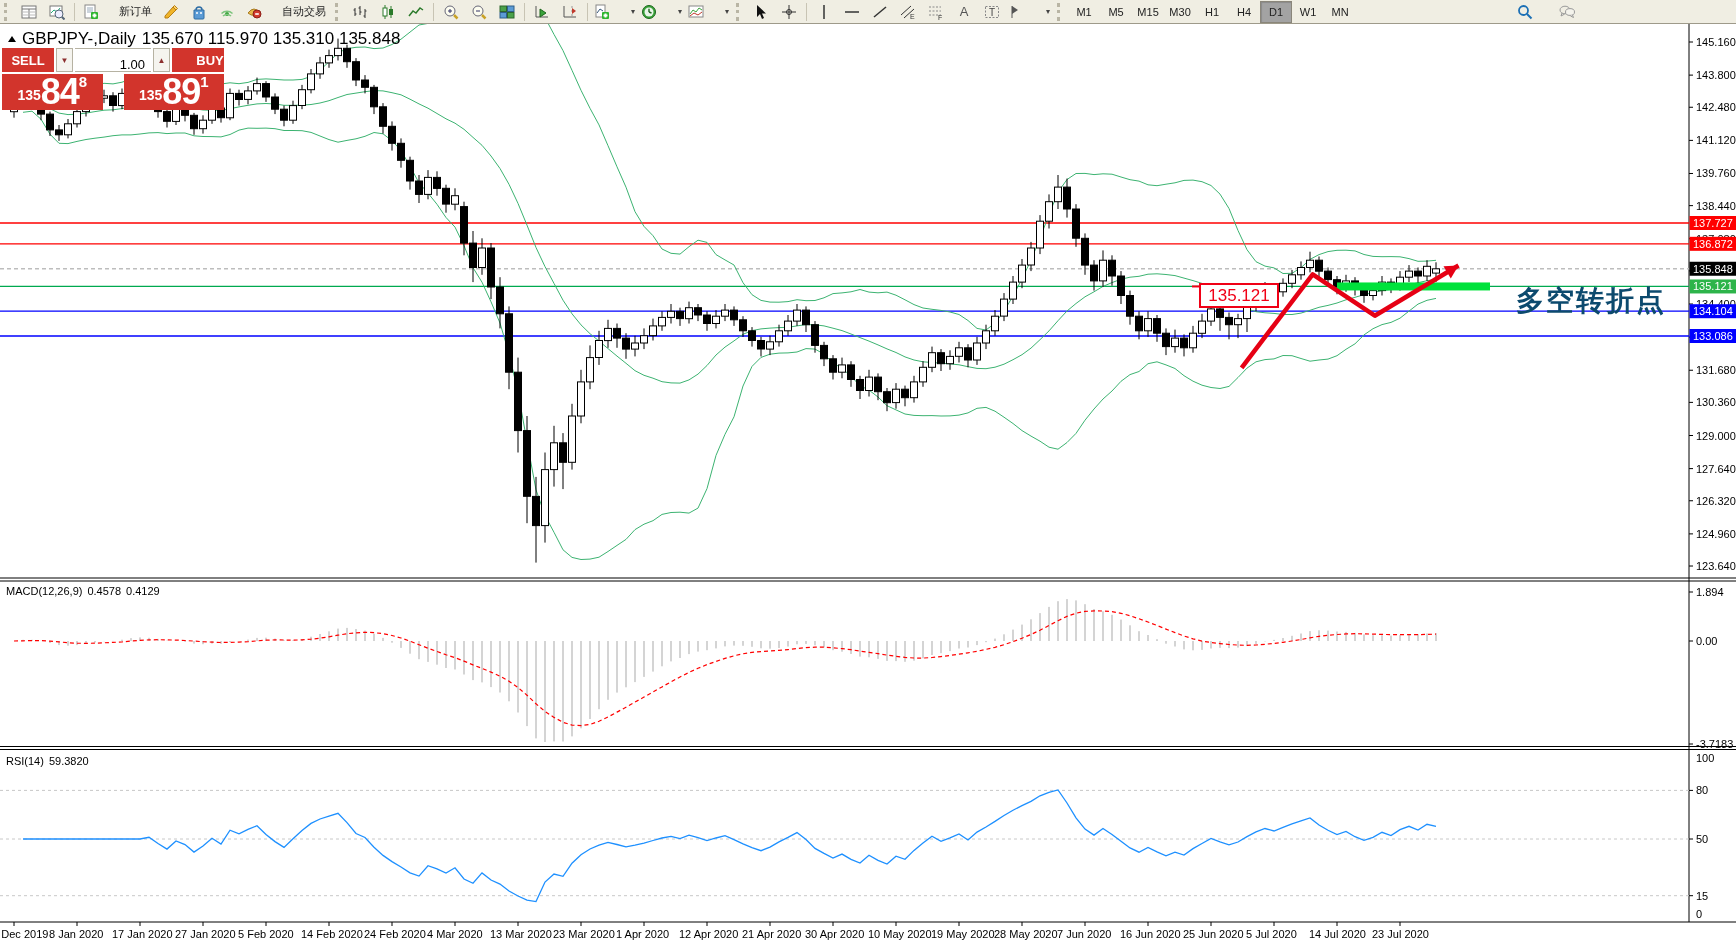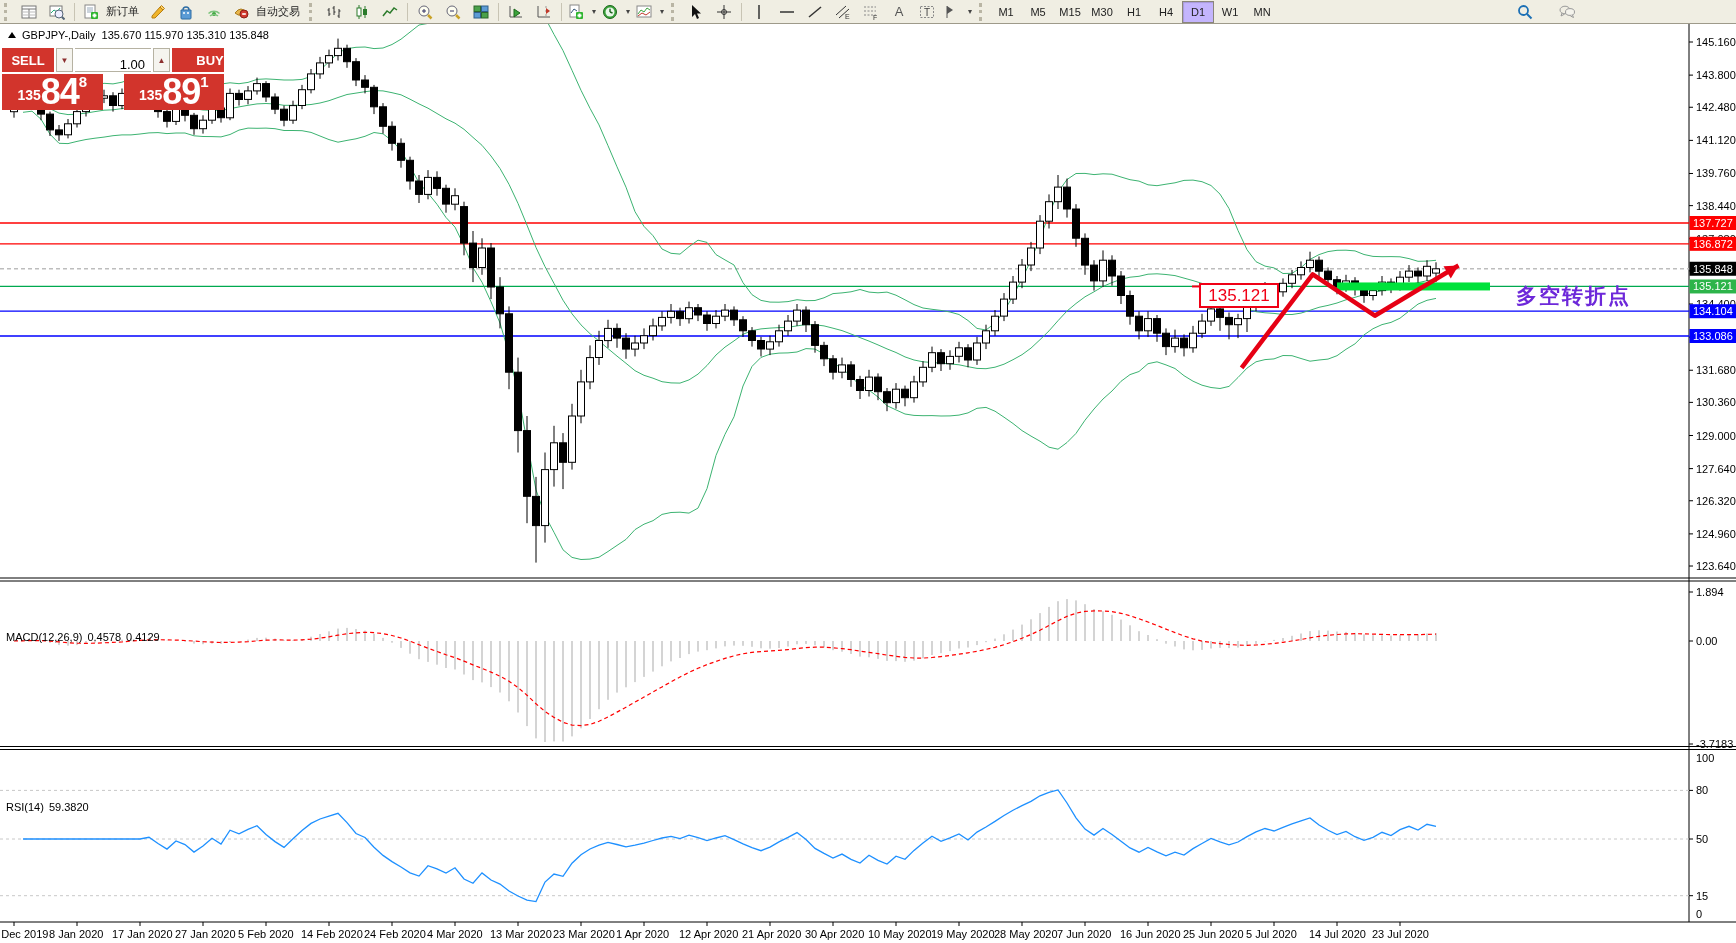--- a/index.html
+++ b/index.html
@@ -1,45 +1,45 @@
 <!DOCTYPE html>
 <html><head>
 <meta charset="utf-8">
 <style>
   html,body{margin:0;padding:0;background:#fff;}
   #app{position:relative;width:1736px;height:943px;font-family:"Liberation Sans",sans-serif;overflow:hidden;background:#fff;}
   
   #toolbar{position:absolute;left:0;top:0;width:1736px;height:24px;background:#f0eee3;border-bottom:1px solid #9e9a8a;display:flex;align-items:center;box-sizing:border-box;z-index:30;}
   .tb-handle{width:5px;height:18px;border-left:3px dotted #b9b5a4;margin:0 3px 0 4px;}
   .tb-sep{width:1px;height:18px;background:#c8c4b4;margin:0 3px;}
-  .tbtn{height:20px;min-width:22px;padding:0 2px;display:flex;align-items:center;justify-content:center;font-size:11px;color:#222;gap:7px;cursor:default;border:1px solid transparent;}
+  .tbtn{height:20px;min-width:22px;padding:0 2px;display:flex;align-items:center;justify-content:center;font-size:11px;color:#222;gap:20px;cursor:default;border:1px solid transparent;}
   .tbtn.lbl{padding:0 4px;}
-  .tbtn.active{background:#c4b5fd;border:1px solid #8a867a;box-shadow:inset 1px 1px 1px rgba(0,0,0,.15);}
+  .tbtn.active{background:#a3a3a3;border:1px solid #8a867a;box-shadow:inset 1px 1px 1px rgba(0,0,0,.15);}
   .caret{font-size:8px;color:#444;margin-left:1px;}
   .ic{width:16px;height:16px;display:inline-block;}
   
-  #symhdr{position:absolute;left:8px;top:29px;font-size:11px;color:#000;z-index:20;display:flex;align-items:center;gap:6px;}
+  #symhdr{position:absolute;left:8px;top:29px;font-size:17px;color:#000;z-index:20;display:flex;align-items:center;gap:6px;}
   .tri{width:0;height:0;border-left:4px solid transparent;border-right:4px solid transparent;border-bottom:6px solid #000;display:inline-block;}
   
   #trade{position:absolute;left:2px;top:48px;width:222px;z-index:25;font-family:"Liberation Sans",sans-serif;}
   #trade .row1{display:flex;height:24px;gap:2px;}
   .tr-btn{background:#d2342c;color:#fff;font-size:13px;font-weight:bold;display:flex;align-items:center;justify-content:center;}
   #sellbtn{width:52px;}
   #buybtn{width:52px;flex:1;padding-left:24px;}
   .spin{width:17px;background:#f5f4ef;border:1px solid #b6b2a2;display:flex;align-items:center;justify-content:center;font-size:8px;color:#8c2f2f;box-sizing:border-box;}
   #vol{width:76px;border:1px solid #b6b2a2;border-left:none;border-right:none;background:#fff;font-size:13px;text-align:right;padding:8px 6px 0 0;box-sizing:border-box;outline:none;font-family:inherit;}
   #trade .row2{display:flex;margin-top:2px;gap:21px;height:36px;}
   .px-panel{background:#d2342c;color:#fff;flex:1;display:flex;align-items:flex-end;justify-content:center;padding:1px 2px 3px 2px;}
   .px-small{font-size:14px;font-weight:bold;line-height:24px;}
   .px-big{font-size:36px;font-weight:bold;line-height:30px;letter-spacing:-1px;}
   .px-sup{font-size:15px;font-weight:bold;align-self:flex-start;line-height:14px;}
   
-  .pane-hdr{position:absolute;font-size:11px;color:#000;z-index:15;display:flex;gap:5px;margin-top:46px;}
+  .pane-hdr{position:absolute;font-size:11px;color:#000;z-index:15;display:flex;gap:5px;}
   #lbl135{position:absolute;left:1199px;top:283px;width:76px;height:21px;border:2px solid #f00016;color:#f00016;background:#fff;font-size:17px;display:flex;align-items:center;justify-content:center;z-index:16;}
-  #cntext{position:absolute;left:1516px;top:282px;font-size:21px;font-weight:bold;color:#6d28d9;letter-spacing:2px;z-index:16;white-space:nowrap;}
+  #cntext{position:absolute;left:1516px;top:282px;font-size:28px;font-weight:bold;color:#0c4a6e;letter-spacing:2px;z-index:16;white-space:nowrap;}
   svg text{font-family:"Liberation Sans",sans-serif;}
 </style>
 </head>
 <body>
 
 <div id="app">
 
   <div id="toolbar">
     <div class="tb-handle"></div>
     <div class="tbtn">

